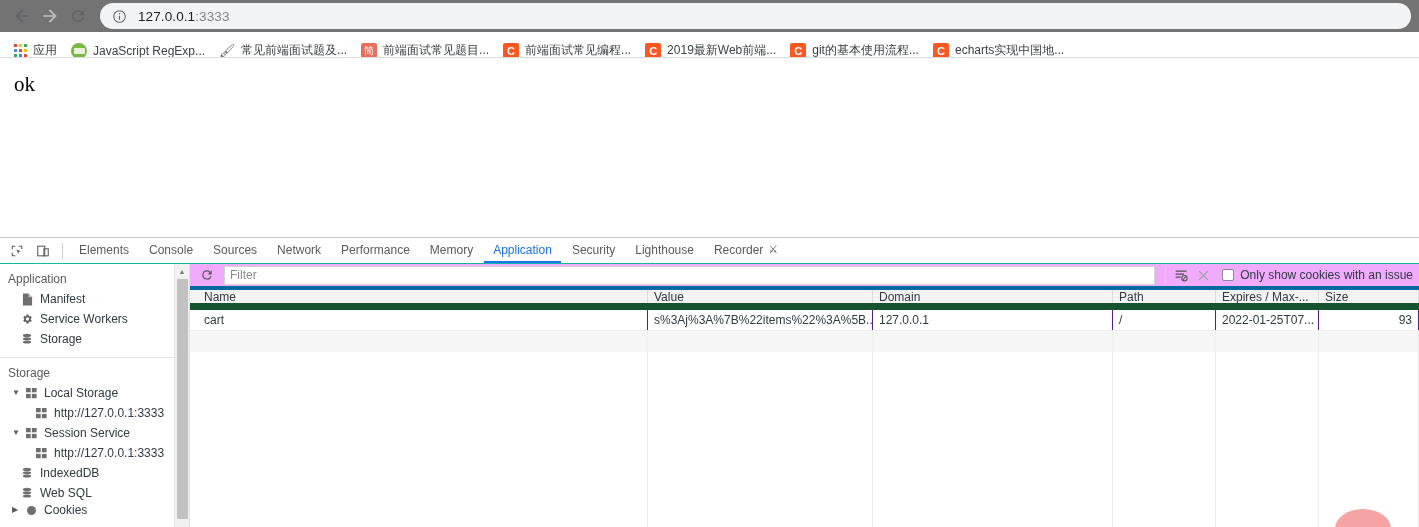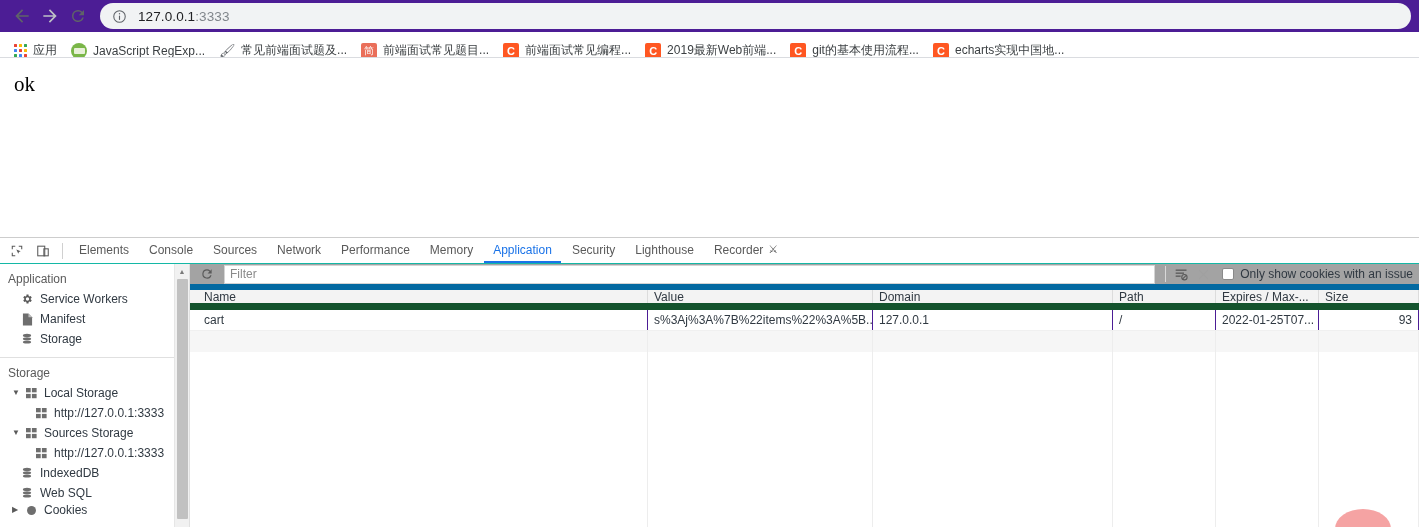--- a/index.html
+++ b/index.html
@@ -14,21 +14,21 @@
   
   #browser-chrome {
     width: 1419px;
     background: #ffffff;
   }
   #nav-bar {
     height: 32px;
     display: flex;
     align-items: center;
     padding: 0 8px;
-    background: #4c1d95;
+    background: #737373;
   }
   .nav-btn {
     width: 28px; height: 28px;
     display: flex; align-items: center; justify-content: center;
     color: #5f6368;
     flex: 0 0 auto;
     cursor: pointer;
   }
   .nav-btn.disabled { color: #bdc1c6; }
   .nav-btn svg { display: block; }
@@ -284,22 +284,22 @@
     flex-direction: column;
     min-width: 0;
     background: #ffffff;
   }
   #cookie-toolbar {
     height: 26px;
     flex: 0 0 auto;
     display: flex;
     align-items: center;
     padding: 0 6px;
-    border-bottom: 6px solid #0369a1;
-    background: #a3a3a3;
+    border-bottom: 4px solid #0369a1;
+    background: #f0abfc;
   }
   .tb-icon {
     width: 22px; height: 22px;
     display: flex; align-items: center; justify-content: center;
     color: #5a5a5a;
     cursor: pointer;
     flex: 0 0 auto;
   }
   #filter-input {
     flex: 1 1 auto;
@@ -519,35 +519,35 @@
   </div>
 
   <div id="dt-body">
 
     <div id="dt-sidebar">
 
       <div class="sb-section-title">Application</div>
 
       <div class="sb-item">
         <span class="sb-icon">
-          <svg width="12" height="12" viewBox="0 0 24 24">
-            <path fill="#5a5a5a" d="M19.4 13a7.8 7.8 0 0 0 0-2l2.1-1.6-2-3.5-2.5 1a7.6 7.6 0 0 0-1.7-1L15 3H11l-.3 2.9c-.6.2-1.2.6-1.7 1l-2.5-1-2 3.5L6.6 11a7.8 7.8 0 0 0 0 2l-2.1 1.6 2 3.5 2.5-1c.5.4 1.1.8 1.7 1L11 21h4l.3-2.9c.6-.2 1.2-.6 1.7-1l2.5 1 2-3.5L19.4 13zM13 15.4A3.4 3.4 0 1 1 13 8.6a3.4 3.4 0 0 1 0 6.8z"></path>
-          </svg>
-        </span>
-        <span>Service Workers</span>
-      </div>
-
-      <div class="sb-item">
-        <span class="sb-icon">
           <svg width="11" height="13" viewBox="0 0 12 14">
             <path d="M1 0.5h6L11 4.5v9H1z" fill="#6e6e6e"></path>
             <path d="M7 0.5v4h4" fill="#bdbdbd"></path>
           </svg>
         </span>
         <span>Manifest</span>
+      </div>
+
+      <div class="sb-item">
+        <span class="sb-icon">
+          <svg width="12" height="12" viewBox="0 0 24 24">
+            <path fill="#5a5a5a" d="M19.4 13a7.8 7.8 0 0 0 0-2l2.1-1.6-2-3.5-2.5 1a7.6 7.6 0 0 0-1.7-1L15 3H11l-.3 2.9c-.6.2-1.2.6-1.7 1l-2.5-1-2 3.5L6.6 11a7.8 7.8 0 0 0 0 2l-2.1 1.6 2 3.5 2.5-1c.5.4 1.1.8 1.7 1L11 21h4l.3-2.9c.6-.2 1.2-.6 1.7-1l2.5 1 2-3.5L19.4 13zM13 15.4A3.4 3.4 0 1 1 13 8.6a3.4 3.4 0 0 1 0 6.8z"></path>
+          </svg>
+        </span>
+        <span>Service Workers</span>
       </div>
 
       <div class="sb-item">
         <span class="sb-icon">
           <svg width="12" height="12" viewBox="0 0 16 16">
             <ellipse cx="8" cy="3.2" rx="5.5" ry="2.1" fill="#6e6e6e"></ellipse>
             <ellipse cx="8" cy="7.6" rx="5.5" ry="2.1" fill="#6e6e6e"></ellipse>
             <ellipse cx="8" cy="12" rx="5.5" ry="2.1" fill="#6e6e6e"></ellipse>
           </svg>
         </span>
@@ -586,21 +586,21 @@
       <div class="sb-item indent1">
         <span class="sb-twisty">▼</span>
         <span class="sb-icon">
           <svg width="11" height="11" viewBox="0 0 14 14">
             <rect x="0" y="0" width="6" height="5.5" fill="#6e6e6e"></rect>
             <rect x="7.5" y="0" width="6" height="5.5" fill="#6e6e6e"></rect>
             <rect x="0" y="7.5" width="6" height="5.5" fill="#6e6e6e"></rect>
             <rect x="7.5" y="7.5" width="6" height="5.5" fill="#6e6e6e"></rect>
           </svg>
         </span>
-        <span>Sources Storage</span>
+        <span>Session Service</span>
       </div>
 
       <div class="sb-item indent2">
         <span class="sb-icon">
           <svg width="11" height="11" viewBox="0 0 14 14">
             <rect x="0" y="0" width="6" height="5.5" fill="#6e6e6e"></rect>
             <rect x="7.5" y="0" width="6" height="5.5" fill="#6e6e6e"></rect>
             <rect x="0" y="7.5" width="6" height="5.5" fill="#6e6e6e"></rect>
             <rect x="7.5" y="7.5" width="6" height="5.5" fill="#6e6e6e"></rect>
           </svg>

